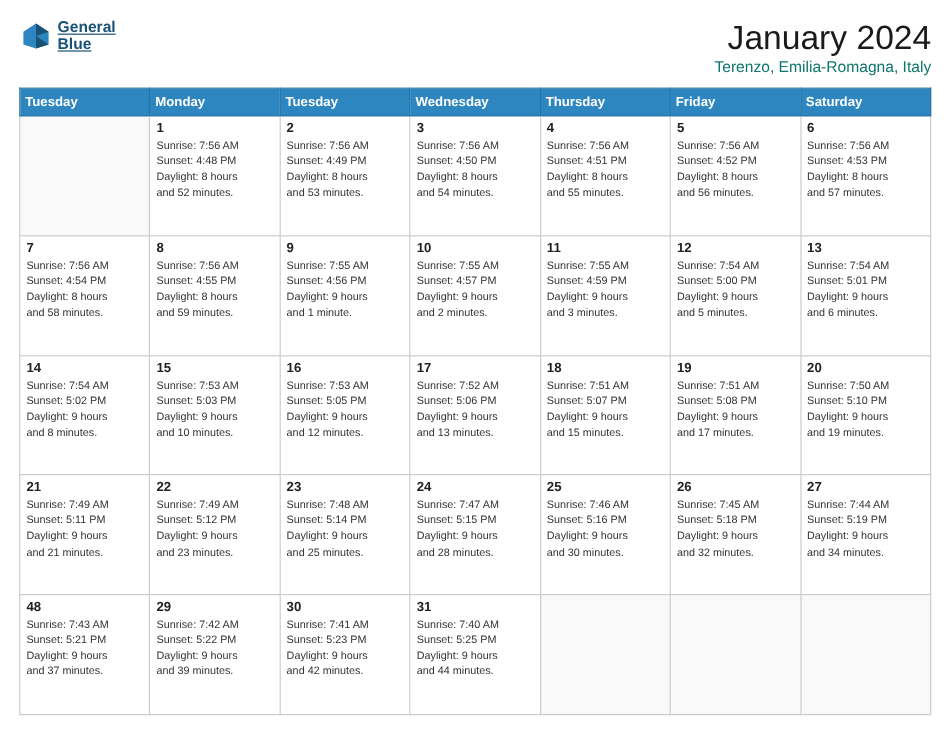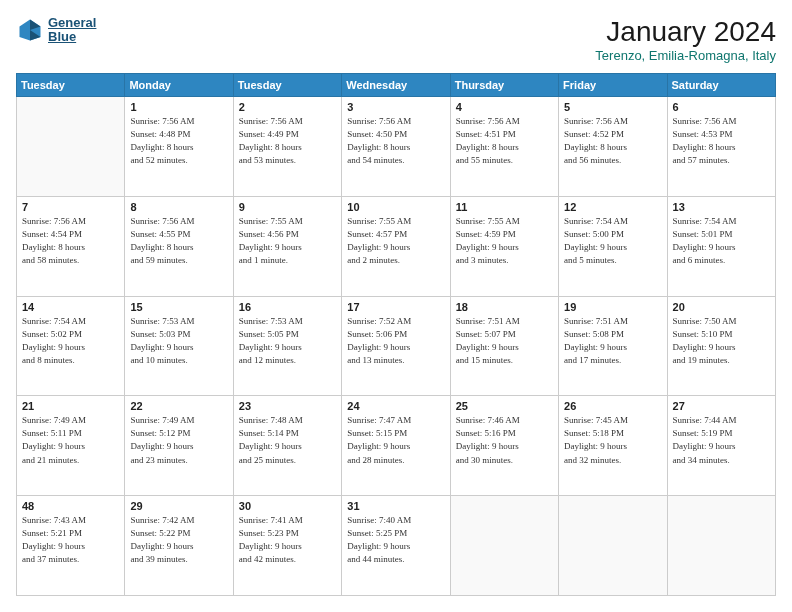--- a/index.html
+++ b/index.html
@@ -82,21 +82,20 @@
     .day-num {
       font-weight: bold;
       font-size: 11px;
       display: block;
       margin-bottom: 2px;
     }
     .day-info {
       font-size: 9px;
       line-height: 1.45;
       color: #333;
-      font-family: Liberation Serif, serif;
     }
   </style>
 </head>
 <body>
 
 <div class="page">
   <div class="header">
     <div class="logo">
       <svg class="logo-icon" viewBox="0 0 32 32">
         <polygon points="16,4 28,12 28,24 16,28 4,24 4,12" fill="#2e86c1"></polygon>

